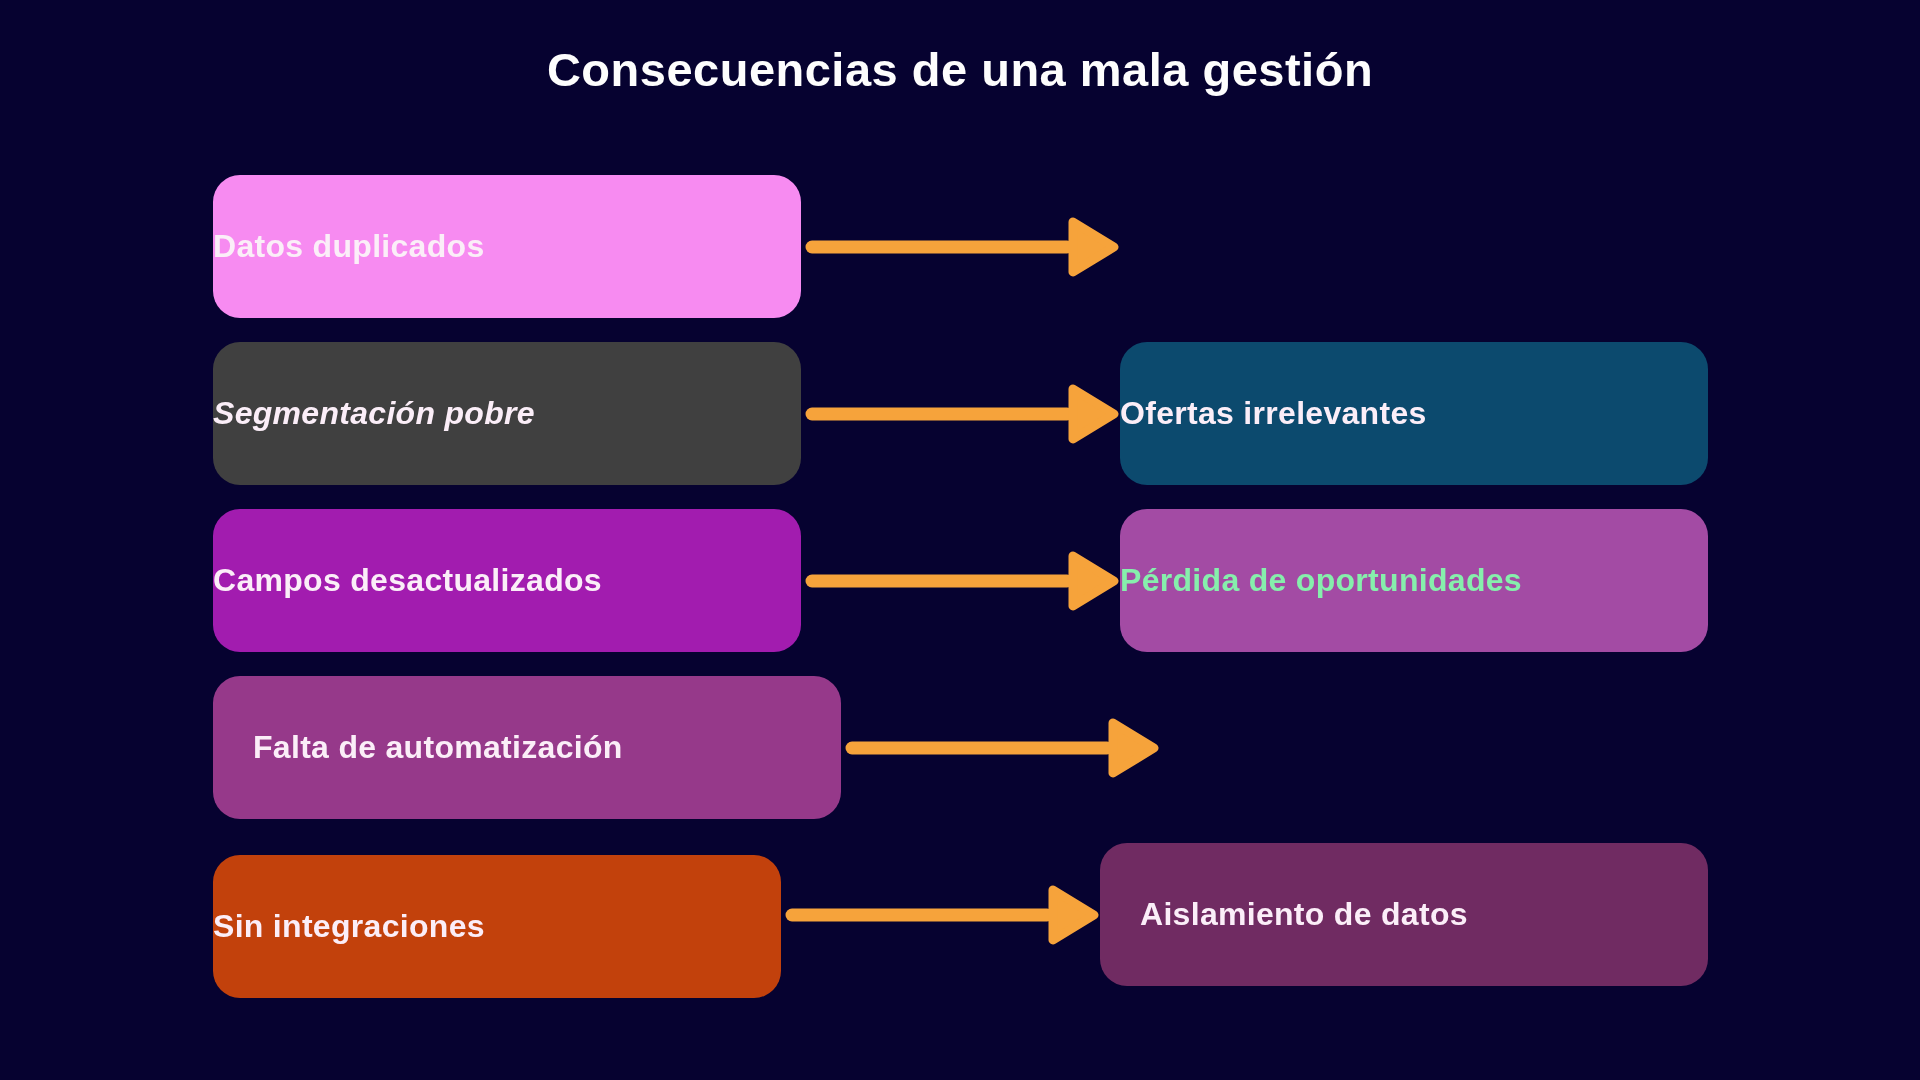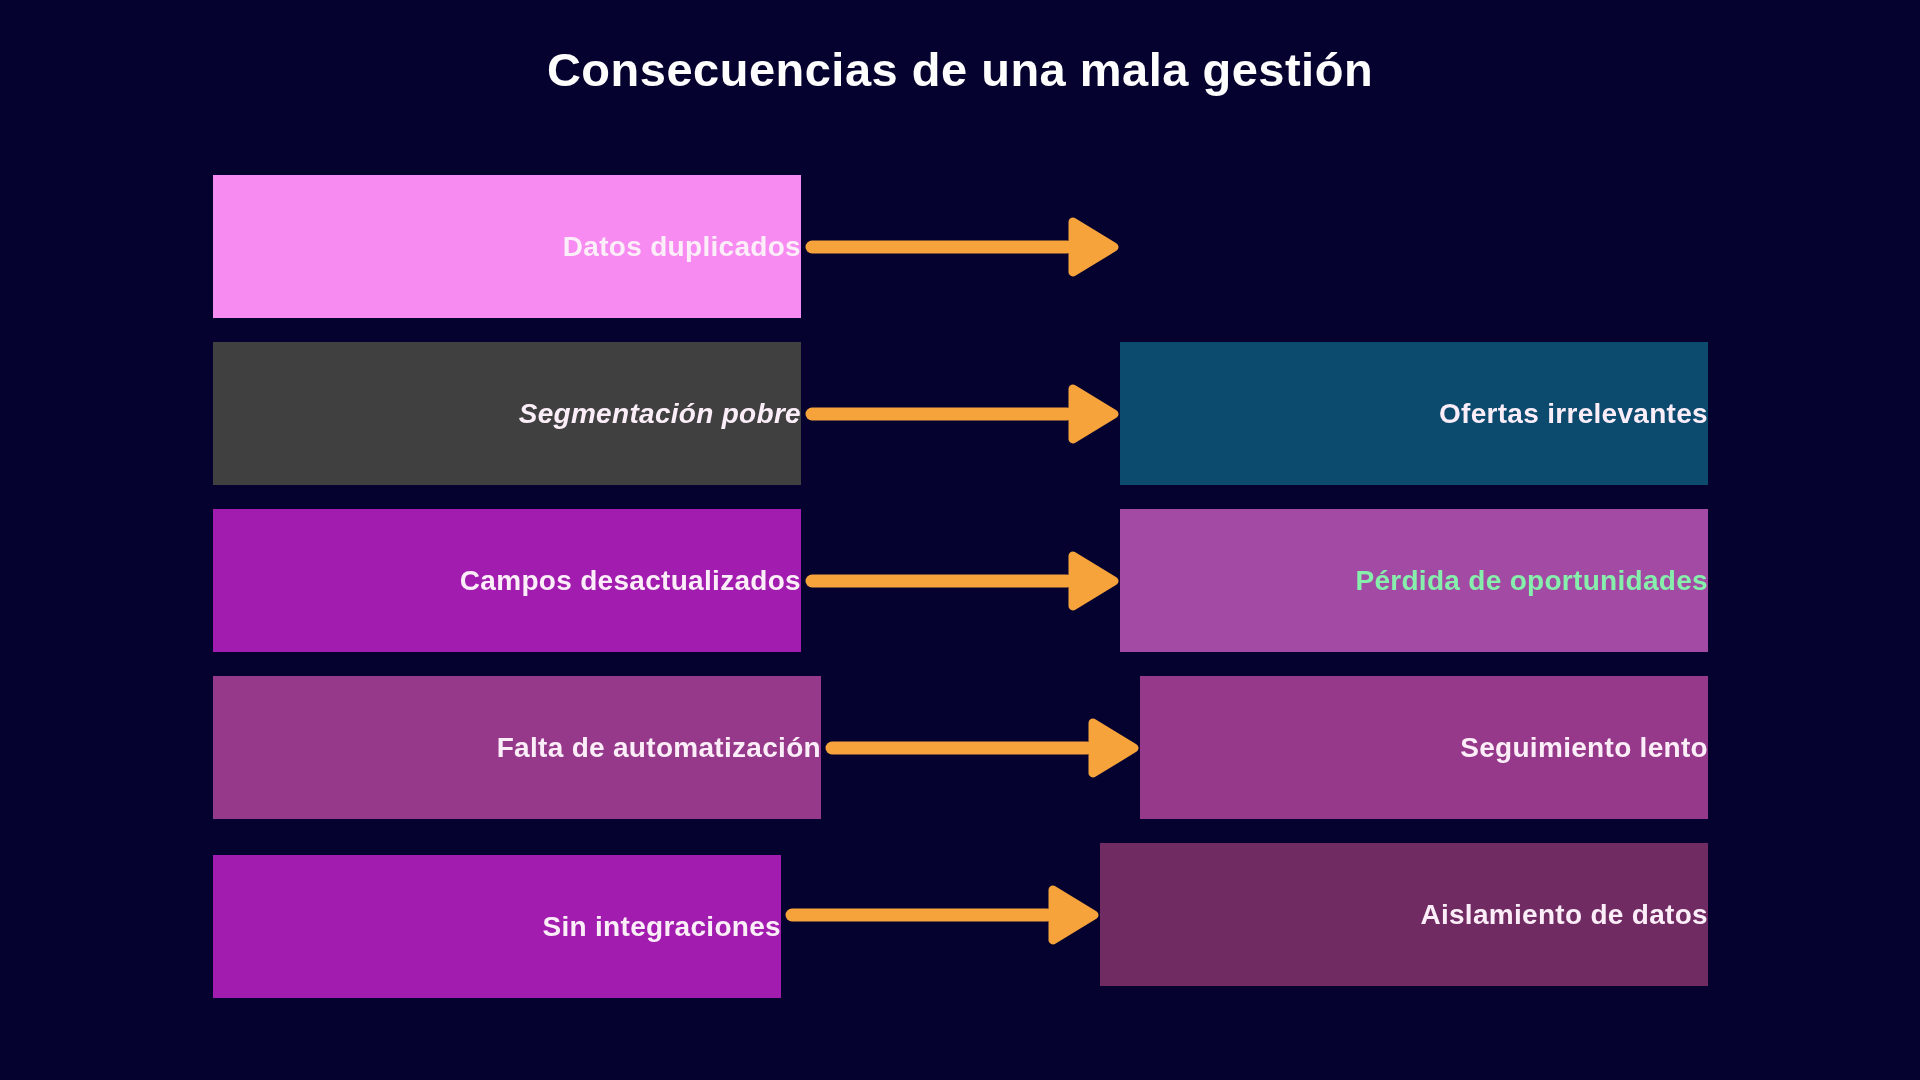--- a/index.html
+++ b/index.html
@@ -39,26 +39,27 @@
   .row {
     display: flex;
     align-items: center;
     height: 143px;
   }
   .box {
     width: 588px;
     height: 143px;
     display: flex;
     align-items: center;
-    justify-content: flex-end;
+    justify-content: flex-start;
     color: #fbeef8;
-    font-size: 28px;
+    font-size: 32px;
     font-weight: bold;
     letter-spacing: 0.3px;
     text-align: center;
+    border-radius: 27px;
   }
   .arrow-gap {
     width: 319px;
     height: 143px;
     display: flex;
     align-items: center;
     justify-content: center;
   }
   .arrow-gap svg {
     display: block;
@@ -130,27 +131,24 @@
     <div class="row">
       <div class="box" style="background-color: rgb(150, 57, 138); color: rgb(251, 238, 248); padding-left: 40px;">
         <span>Falta de automatización</span>
       </div>
       <div class="arrow-gap">
         <svg viewBox="0 0 319 62">
           <line class="arrow-shaft" x1="11" y1="31" x2="266" y2="31"></line>
           <polygon class="arrow-head" points="272,6 313,31 272,56"></polygon>
         </svg>
       </div>
-      <div class="box" style="background-color: rgb(150, 57, 138); color: rgb(251, 238, 248);">
-        <span>Seguimiento lento</span>
-      </div>
     </div>
 
     <div class="row">
-      <div class="box" style="background-color: #a21caf; color: rgb(251, 238, 248); margin-top: 24px;">
+      <div class="box" style="background-color: #c2410c; color: rgb(251, 238, 248); margin-top: 24px;">
         <span>Sin integraciones</span>
       </div>
       <div class="arrow-gap">
         <svg viewBox="0 0 319 62">
           <line class="arrow-shaft" x1="11" y1="31" x2="266" y2="31"></line>
           <polygon class="arrow-head" points="272,6 313,31 272,56"></polygon>
         </svg>
       </div>
       <div class="box" style="background-color: rgb(112, 43, 98); color: rgb(251, 238, 248); padding-left: 40px;">
         <span>Aislamiento de datos</span>

